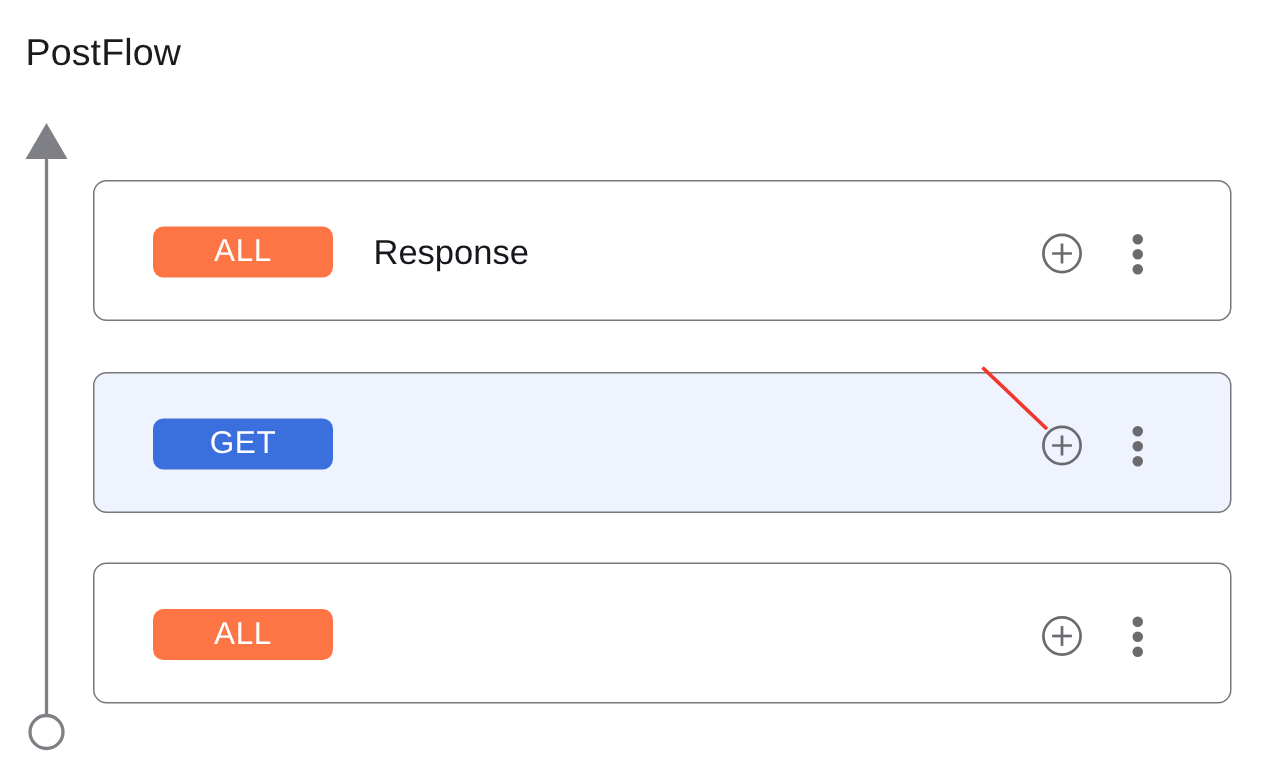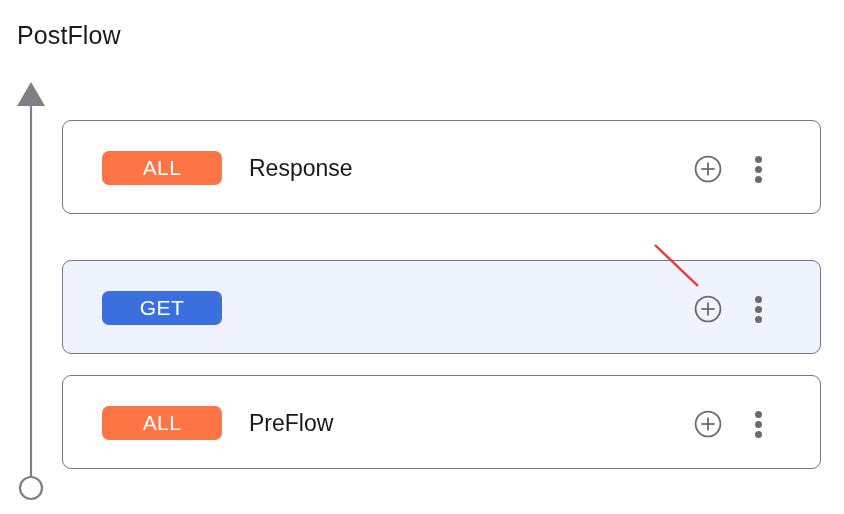--- a/index.html
+++ b/index.html
@@ -57,21 +57,21 @@
     height: 94px;
     box-sizing: border-box;
     border: 1.6px solid #78787c;
     border-radius: 9px;
     background: #ffffff;
   }
   .step-card.selected {
     background: #eef3fd;
   }
   .step-card[data-idx="0"] { top: 0px; }
-  .step-card[data-idx="1"] { top: 140px; padding-left: 17px; }
+  .step-card[data-idx="1"] { top: 128px; padding-left: 17px; }
   .step-card[data-idx="2"] { top: 255px; }
 
   .method-badge {
     position: absolute;
     left: 39px;
     top: 30px;
     width: 120px;
     height: 34px;
     border-radius: 7px;
     color: #ffffff;
@@ -185,21 +185,20 @@
       </div>
       <div class="more-menu-button">
         <span class="dot d1"></span>
         <span class="dot d2"></span>
         <span class="dot d3"></span>
       </div>
     </div>
 
     <div class="step-card" data-idx="2">
       <div class="method-badge" style="background:#fd7445;">ALL</div>
-      <div class="step-label">PreFlow</div>
       <div class="add-step-button">
         <svg viewBox="0 0 28 28" width="28" height="28">
           <circle cx="14" cy="14" r="12.4" fill="none" stroke="#6b6b6f" stroke-width="1.8"></circle>
           <line x1="14" y1="7.4" x2="14" y2="20.6" stroke="#6b6b6f" stroke-width="1.8"></line>
           <line x1="7.4" y1="14" x2="20.6" y2="14" stroke="#6b6b6f" stroke-width="1.8"></line>
         </svg>
       </div>
       <div class="more-menu-button">
         <span class="dot d1"></span>
         <span class="dot d2"></span>

